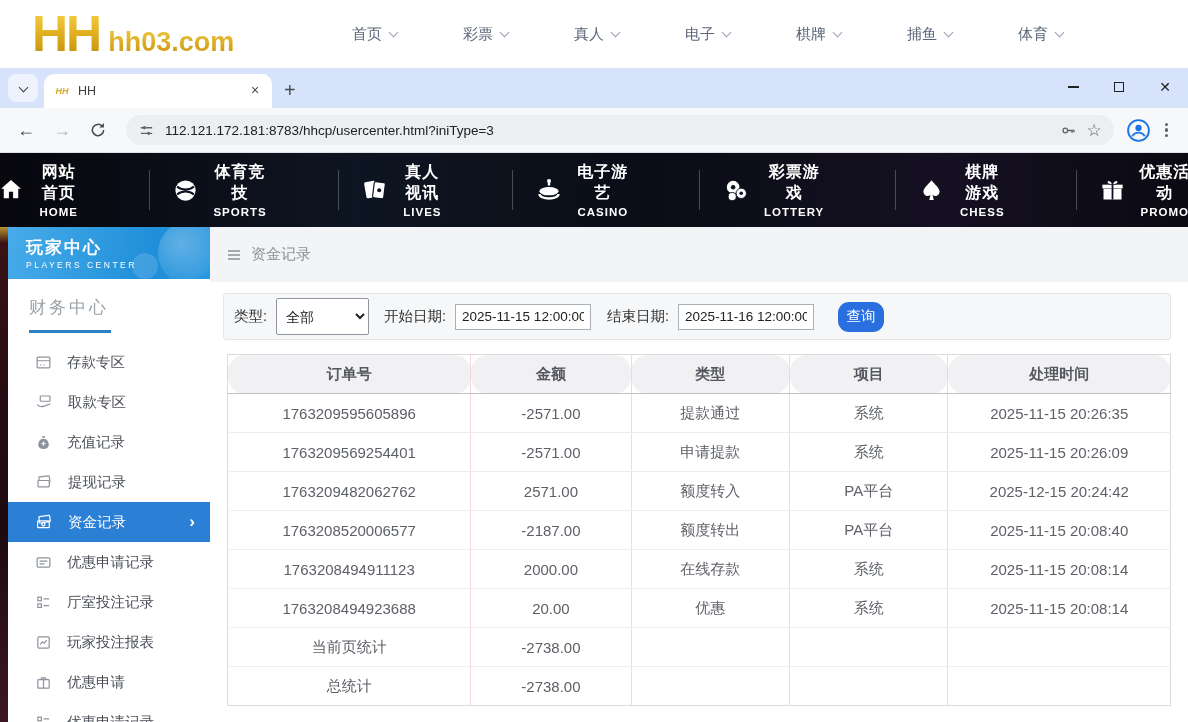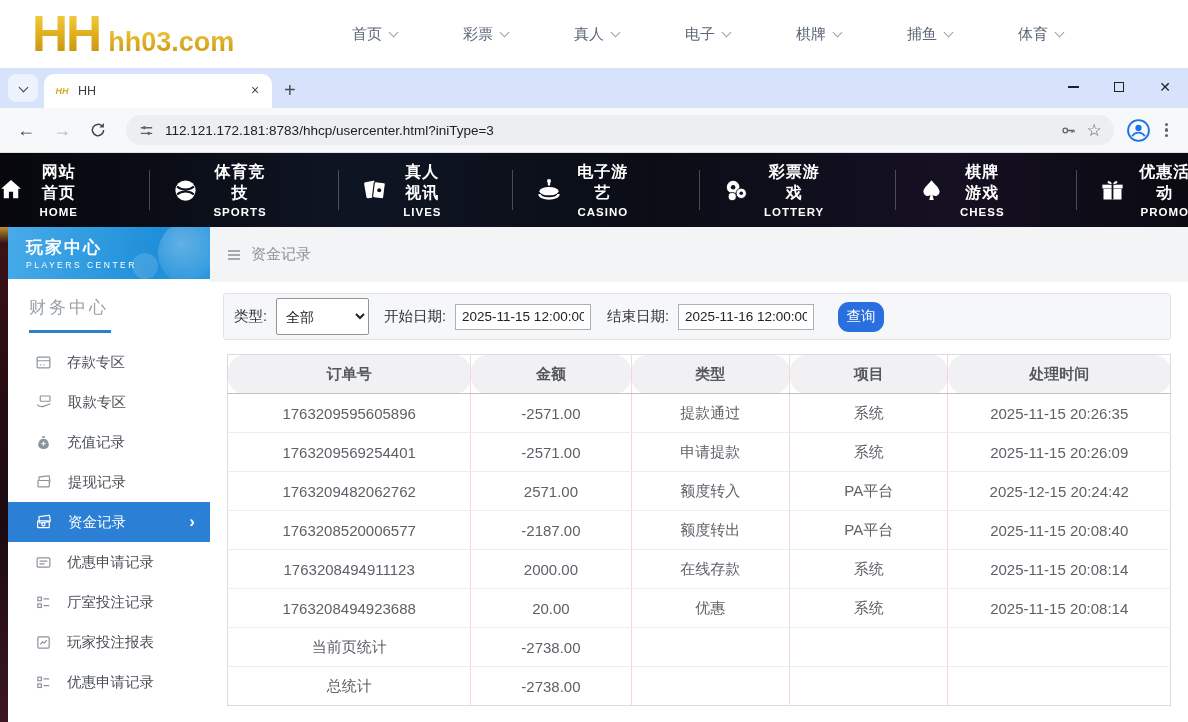--- a/index.html
+++ b/index.html
@@ -389,20 +389,29 @@
                 <g stroke="currentColor" stroke-width="1.7" fill="none">
                   <rect x="4" y="4" width="16" height="16" rx="1.5"></rect>
                   <path d="M7.5 14.5l3-3.5 2.5 2 3.5-4.5"></path>
                 </g>
               </svg>
             <span>玩家投注报表</span>
           </div>
           <div class="sb-item">
             <svg width="17" height="17" viewBox="0 0 24 24">
                 <g stroke="currentColor" stroke-width="1.7" fill="none">
+                  <rect x="4" y="8" width="16" height="12" rx="1"></rect>
+                  <path d="M12 8v12M8.5 8c0-2.5 1.5-4 3.5-2 2-2 3.5-.5 3.5 2"></path>
+                </g>
+              </svg>
+            <span>优惠申请</span>
+          </div>
+          <div class="sb-item">
+            <svg width="17" height="17" viewBox="0 0 24 24">
+                <g stroke="currentColor" stroke-width="1.7" fill="none">
                   <rect x="4" y="4.5" width="5" height="5"></rect>
                   <rect x="4" y="14" width="5" height="5"></rect>
                   <path d="M12 7h8M12 16.5h8"></path>
                 </g>
               </svg>
             <span>优惠申请记录</span>
           </div>
         </div>
       </aside>
 

